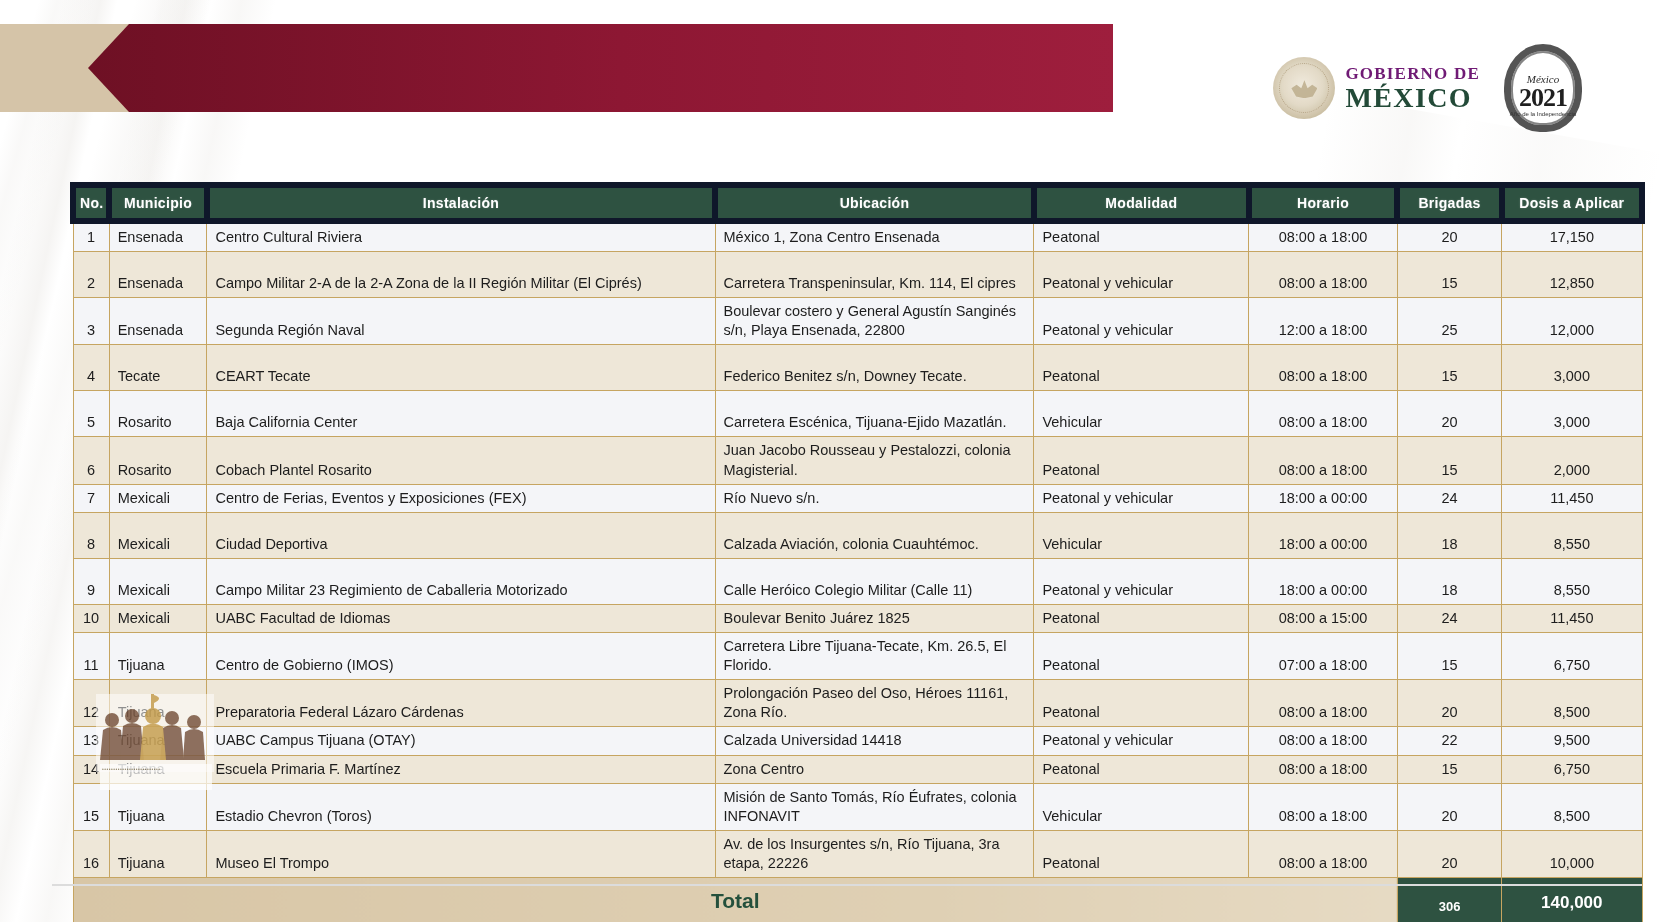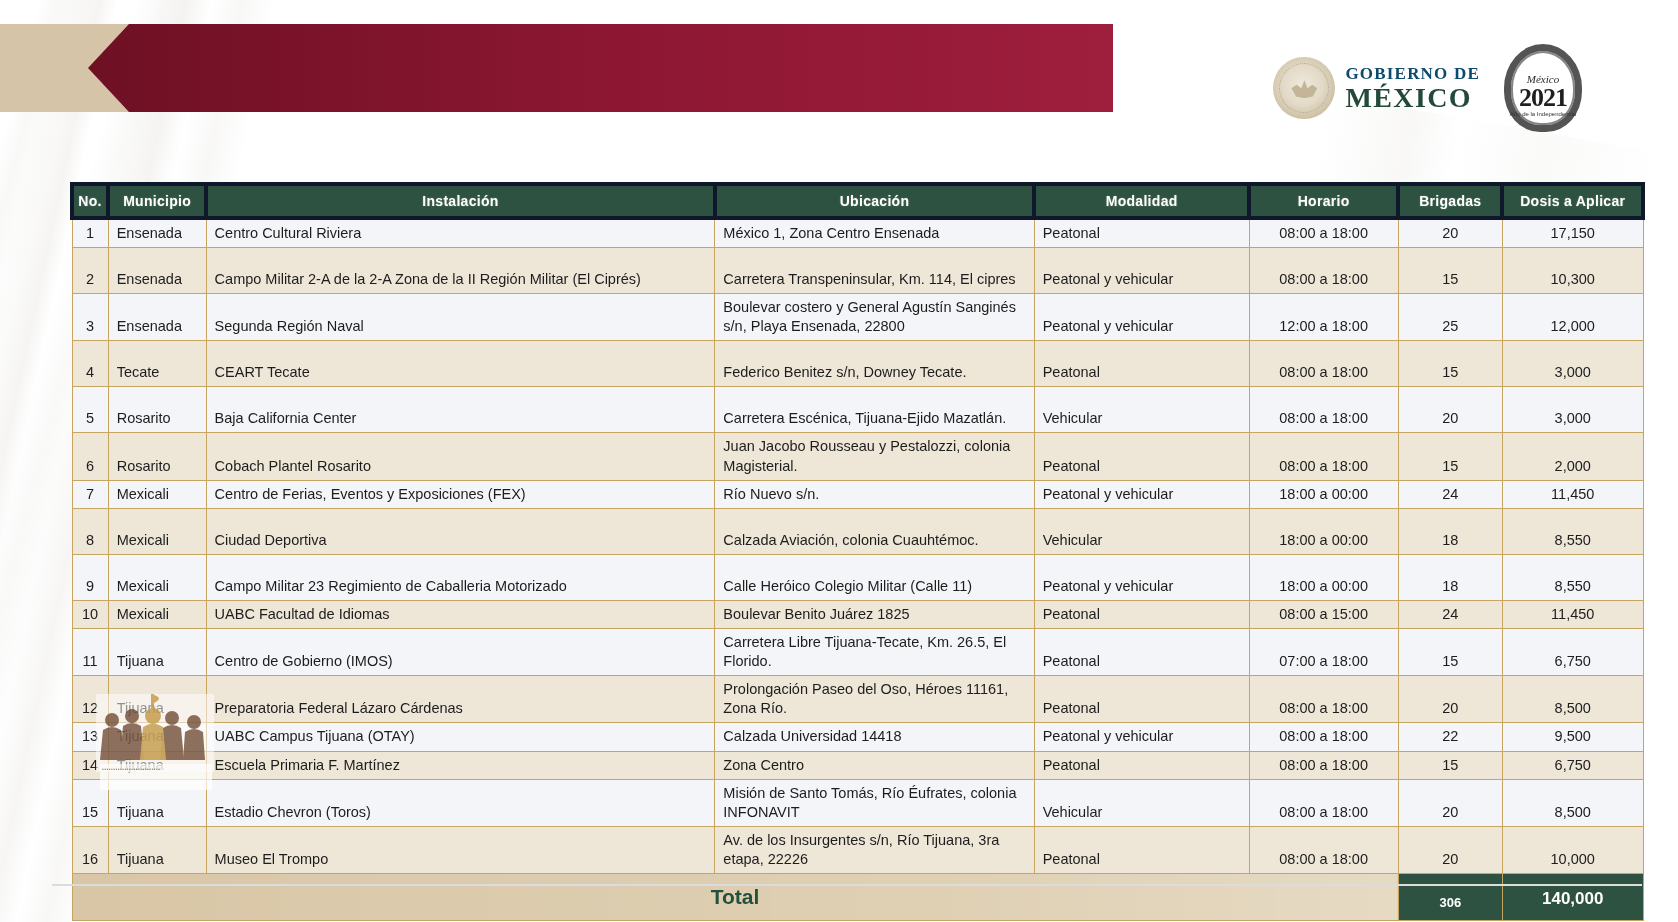--- a/index.html
+++ b/index.html
@@ -127,21 +127,21 @@
     transform: translate(-50%,-50%);
     background: #b8a986;
     clip-path: polygon(0% 45%, 20% 25%, 38% 45%, 50% 0%, 62% 45%, 80% 25%, 100% 45%, 82% 90%, 50% 100%, 18% 90%);
     opacity: 0.85;
   }
   .gob-text { line-height: 1.0; }
   .gob-line1 {
     font-family: "Liberation Serif", serif;
     font-size: 17px;
     font-weight: bold;
-    color: #0c4a6e;
+    color: #701a75;
     letter-spacing: 1.2px;
   }
   .gob-line2 {
     font-family: "Liberation Serif", serif;
     font-size: 28px;
     font-weight: bold;
     color: #234a38;
     letter-spacing: 1.4px;
     margin-top: 2px;
   }
@@ -204,21 +204,21 @@
     color: #1d1d1d;
   }
   table.sedes th {
     background: #2e5241;
     color: #ffffff;
     font-size: 14px;
     font-weight: bold;
     letter-spacing: 0.3px;
     padding: 7px 4px;
     text-align: center;
-    border: 4px solid #0f172a;
+    border: 6px solid #0f172a;
     text-shadow: 0 0 2px rgba(255,255,255,0.25);
   }
   table.sedes td {
     border: 1px solid #c6a561;
     padding: 4px 8px;
     vertical-align: bottom;
     line-height: 1.32;
   }
   tr.band-a td { background: #f4f5f8; }
   tr.band-b td { background: #eee7d8; }
@@ -351,21 +351,21 @@
             <td class="c-dos">17,150</td>
           </tr>
           <tr class="band-b r-tall">
             <td class="c-no">2</td>
             <td class="c-mun">Ensenada</td>
             <td class="c-inst">Campo Militar 2-A de la 2-A Zona de la II Región Militar (El Ciprés)</td>
             <td class="c-ubic">Carretera Transpeninsular, Km. 114, El cipres</td>
             <td class="c-mod">Peatonal y vehicular</td>
             <td class="c-hor">08:00 a 18:00</td>
             <td class="c-bri">15</td>
-            <td class="c-dos">10,300</td>
+            <td class="c-dos">12,850</td>
           </tr>
           <tr class="band-a r-tall">
             <td class="c-no">3</td>
             <td class="c-mun">Ensenada</td>
             <td class="c-inst">Segunda Región Naval</td>
             <td class="c-ubic">Boulevar costero y General Agustín Sanginés s/n, Playa Ensenada, 22800</td>
             <td class="c-mod">Peatonal y vehicular</td>
             <td class="c-hor">12:00 a 18:00</td>
             <td class="c-bri">25</td>
             <td class="c-dos">12,000</td>

